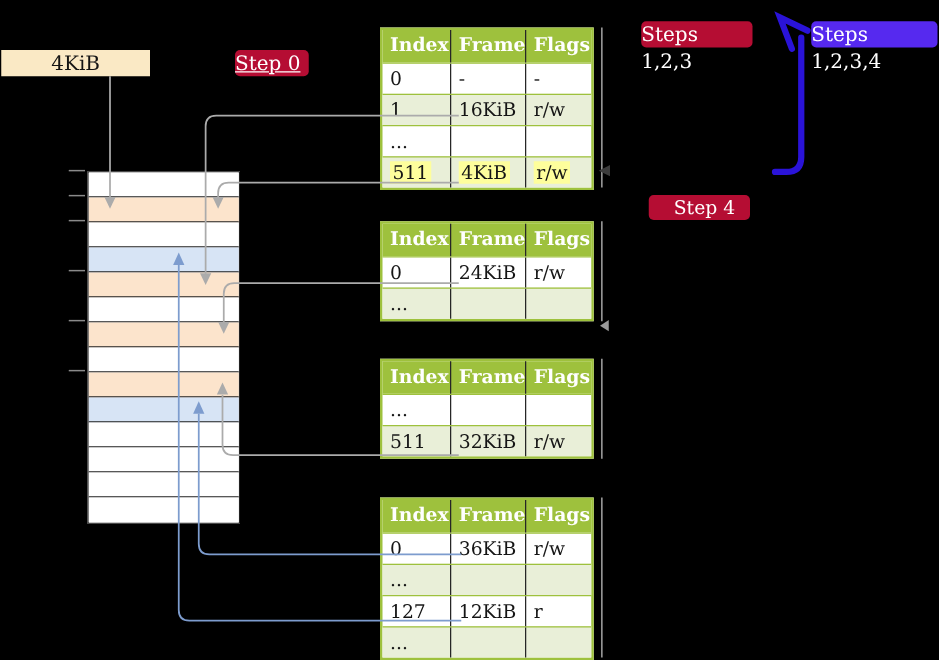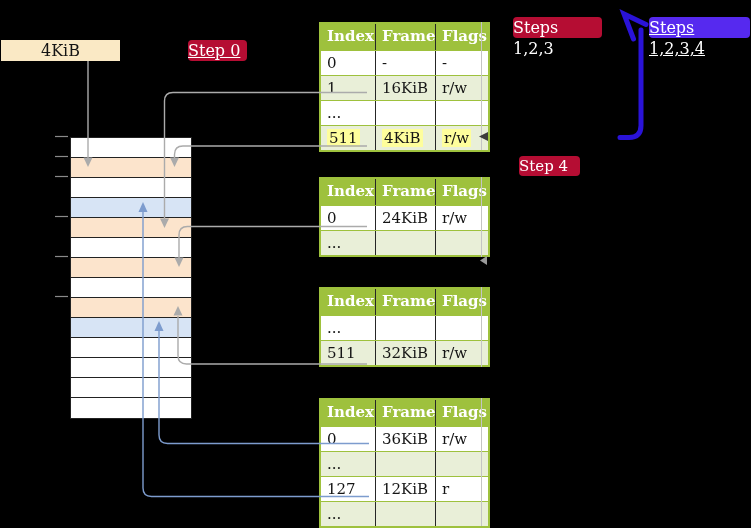--- a/index.html
+++ b/index.html
@@ -28,35 +28,35 @@
     position:absolute;color:#fff;text-align:left;border-radius:4px;
     font-size:16px;line-height:21px;height:21px;background:var(--badge-red);
   }
   #box-4kib{
     position:absolute;left:1px;top:40px;width:119px;height:21px;
     background:var(--page-box-cream);color:#141414;text-align:center;
     font-size:16px;line-height:21px;
   }
   #badge-step0{left:188px;top:40px;width:59px;text-decoration:underline;}
   #badge-steps123{left:513px;top:17px;width:89px;}
-  #badge-steps1234{left:649px;top:17px;width:101px;background:var(--badge-blue);text-decoration:underline;}
-  #badge-step4{left:519px;top:156px;width:61px;height:20px;line-height:20px;font-size:15px;}
+  #badge-steps1234{left:649px;top:17px;width:101px;background:var(--badge-blue);}
+  #badge-step4{left:519px;top:156px;width:61px;height:20px;line-height:20px;font-size:15px;padding-left:20px;}
   
   #strip{
     position:absolute;left:70px;top:137px;width:120px;
     border:1px solid var(--strip-border);background:#fff;
   }
   .srow{height:20px;box-sizing:border-box;border-bottom:1px solid var(--strip-border);}
   .srow:last-child{border-bottom:none;}
   .srow.white{background:#ffffff;}
   .srow.peach{background:var(--strip-peach);}
   .srow.blue{background:var(--strip-blue);}
   
   .ptable{
-    position:absolute;left:319px;width:167px;
+    position:absolute;left:304px;width:167px;
     border:2px solid var(--table-green);background:#fff;
   }
   #t1{top:22px;} #t2{top:177px;} #t3{top:287px;} #t4{top:398px;}
   .trow{display:grid;grid-template-columns:54px 60px 53px;height:25px;box-sizing:border-box;}
   .trow + .trow{border-top:1px solid var(--table-green);}
   .trow.shade{background:var(--row-light-green);}
   .trow.thead{height:26px;background:var(--table-green);}
   .cell{
     padding-left:6px;font-size:15px;color:#151515;line-height:24px;
     border-left:1px solid var(--cell-sep);overflow:hidden;white-space:nowrap;

